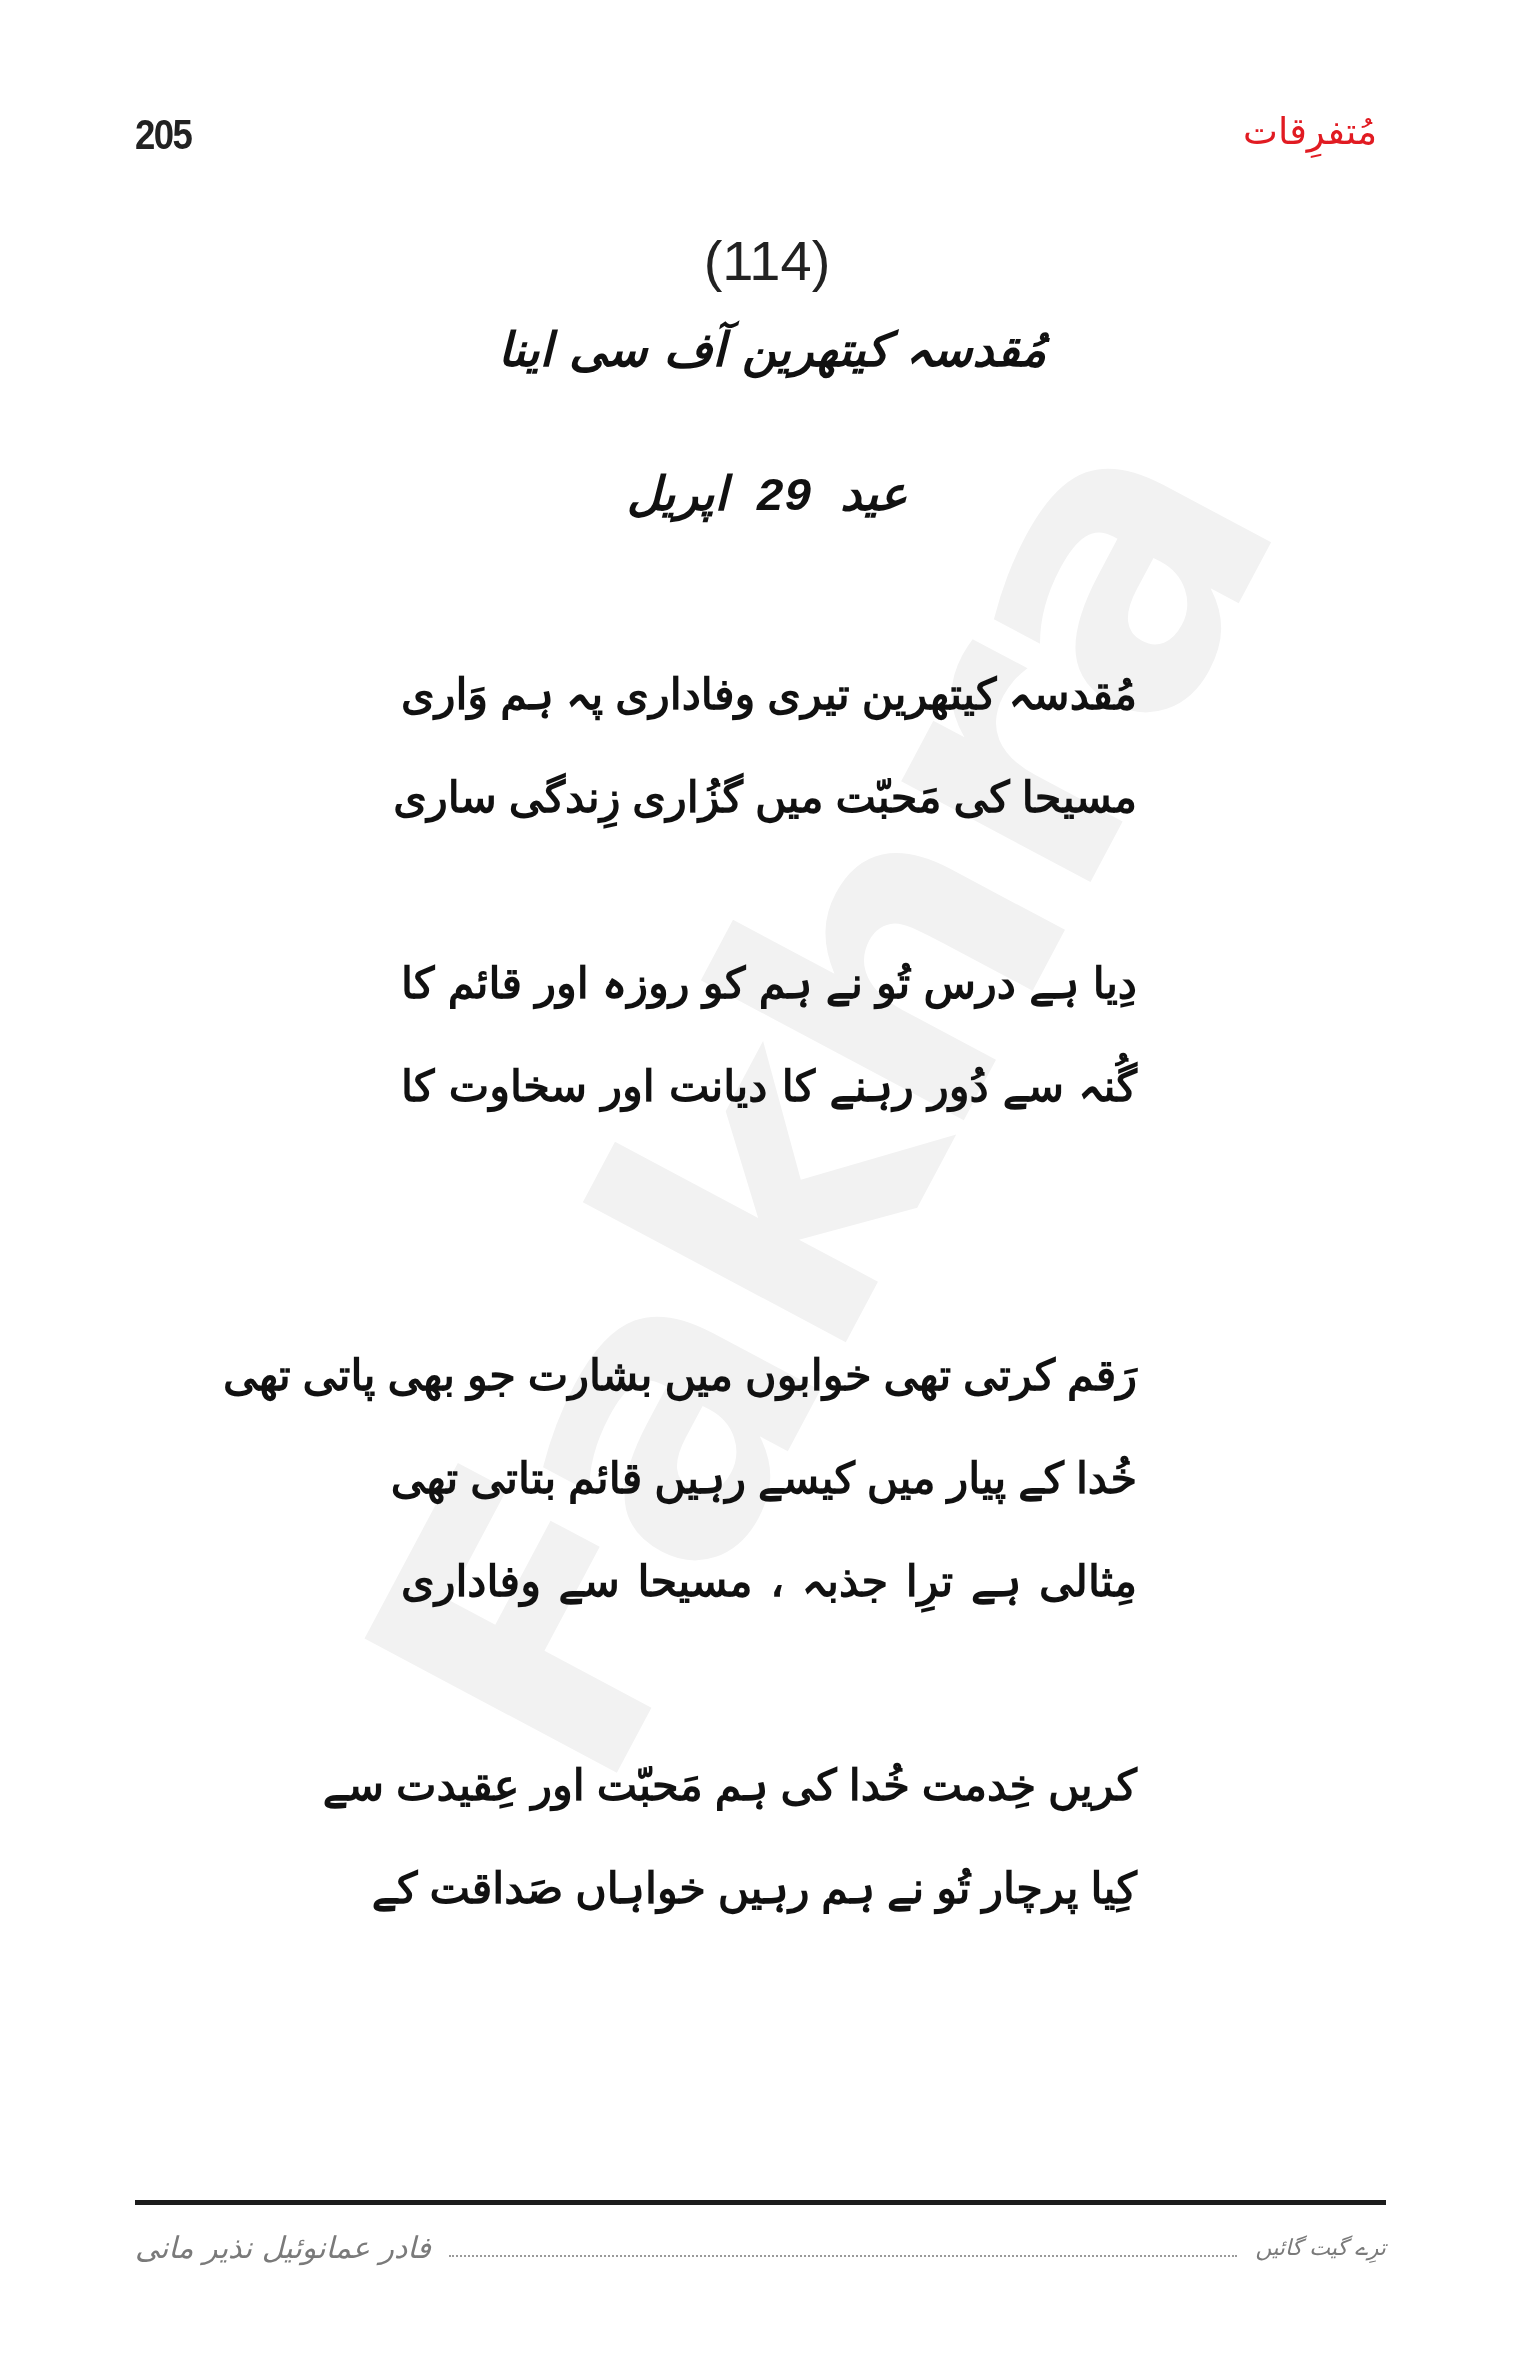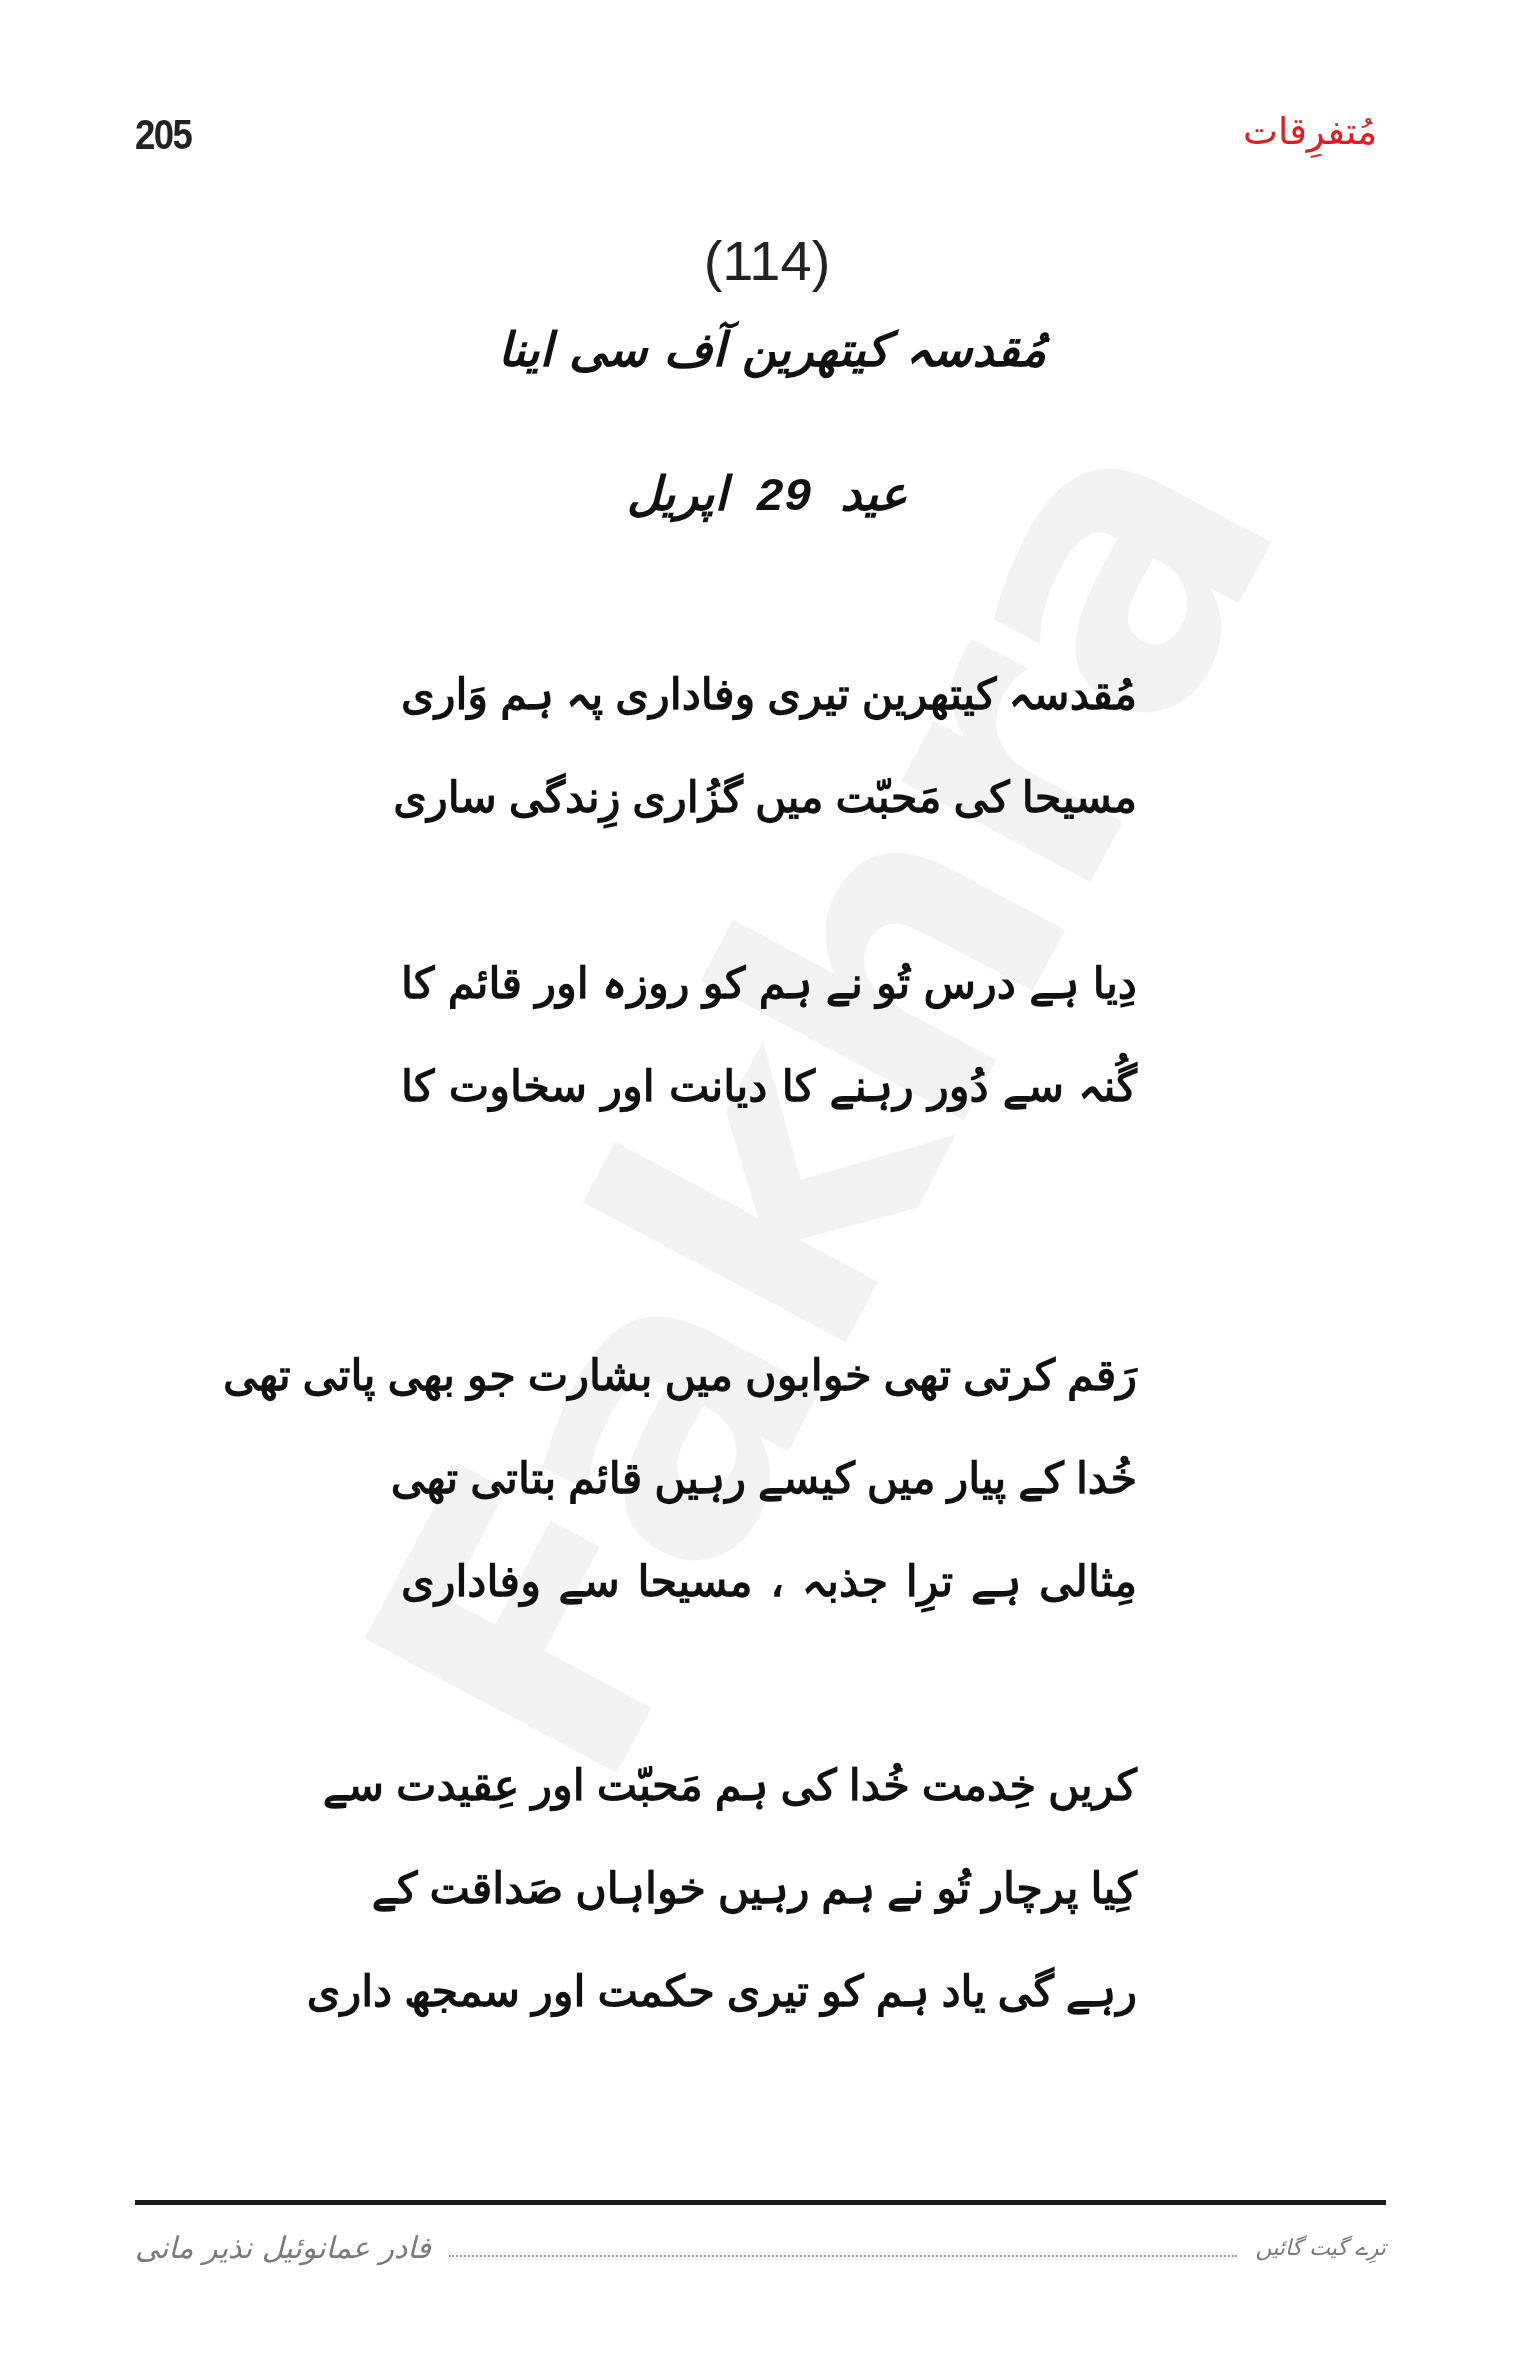--- a/index.html
+++ b/index.html
@@ -96,21 +96,20 @@
 
 <div class="stanza stanza-3">
   <div class="verse">رَقم کرتی تھی خوابوں میں بشارت جو بھی پاتی تھی</div>
   <div class="verse">خُدا کے پیار میں کیسے رہیں قائم بتاتی تھی</div>
   <div class="verse">مِثالی ہے ترِا جذبہ ، مسیحا سے وفاداری</div>
 </div>
 
 <div class="stanza stanza-4">
   <div class="verse">کریں خِدمت خُدا کی ہم مَحبّت اور عِقیدت سے</div>
   <div class="verse">کِیا پرچار تُو نے ہم رہیں خواہاں صَداقت کے</div>
-  <div class="verse">رہے گی یاد ہم کو تیری حکمت اور سمجھ داری</div>
 </div>
 
 <div class="footer-rule"></div>
 <div class="footer">
   <span class="footer-book">ترِے گیت گائیں</span>
   <span class="footer-dots"></span>
   <span class="footer-author">فادر عمانوئیل نذیر مانی</span>
 </div>
 
 

